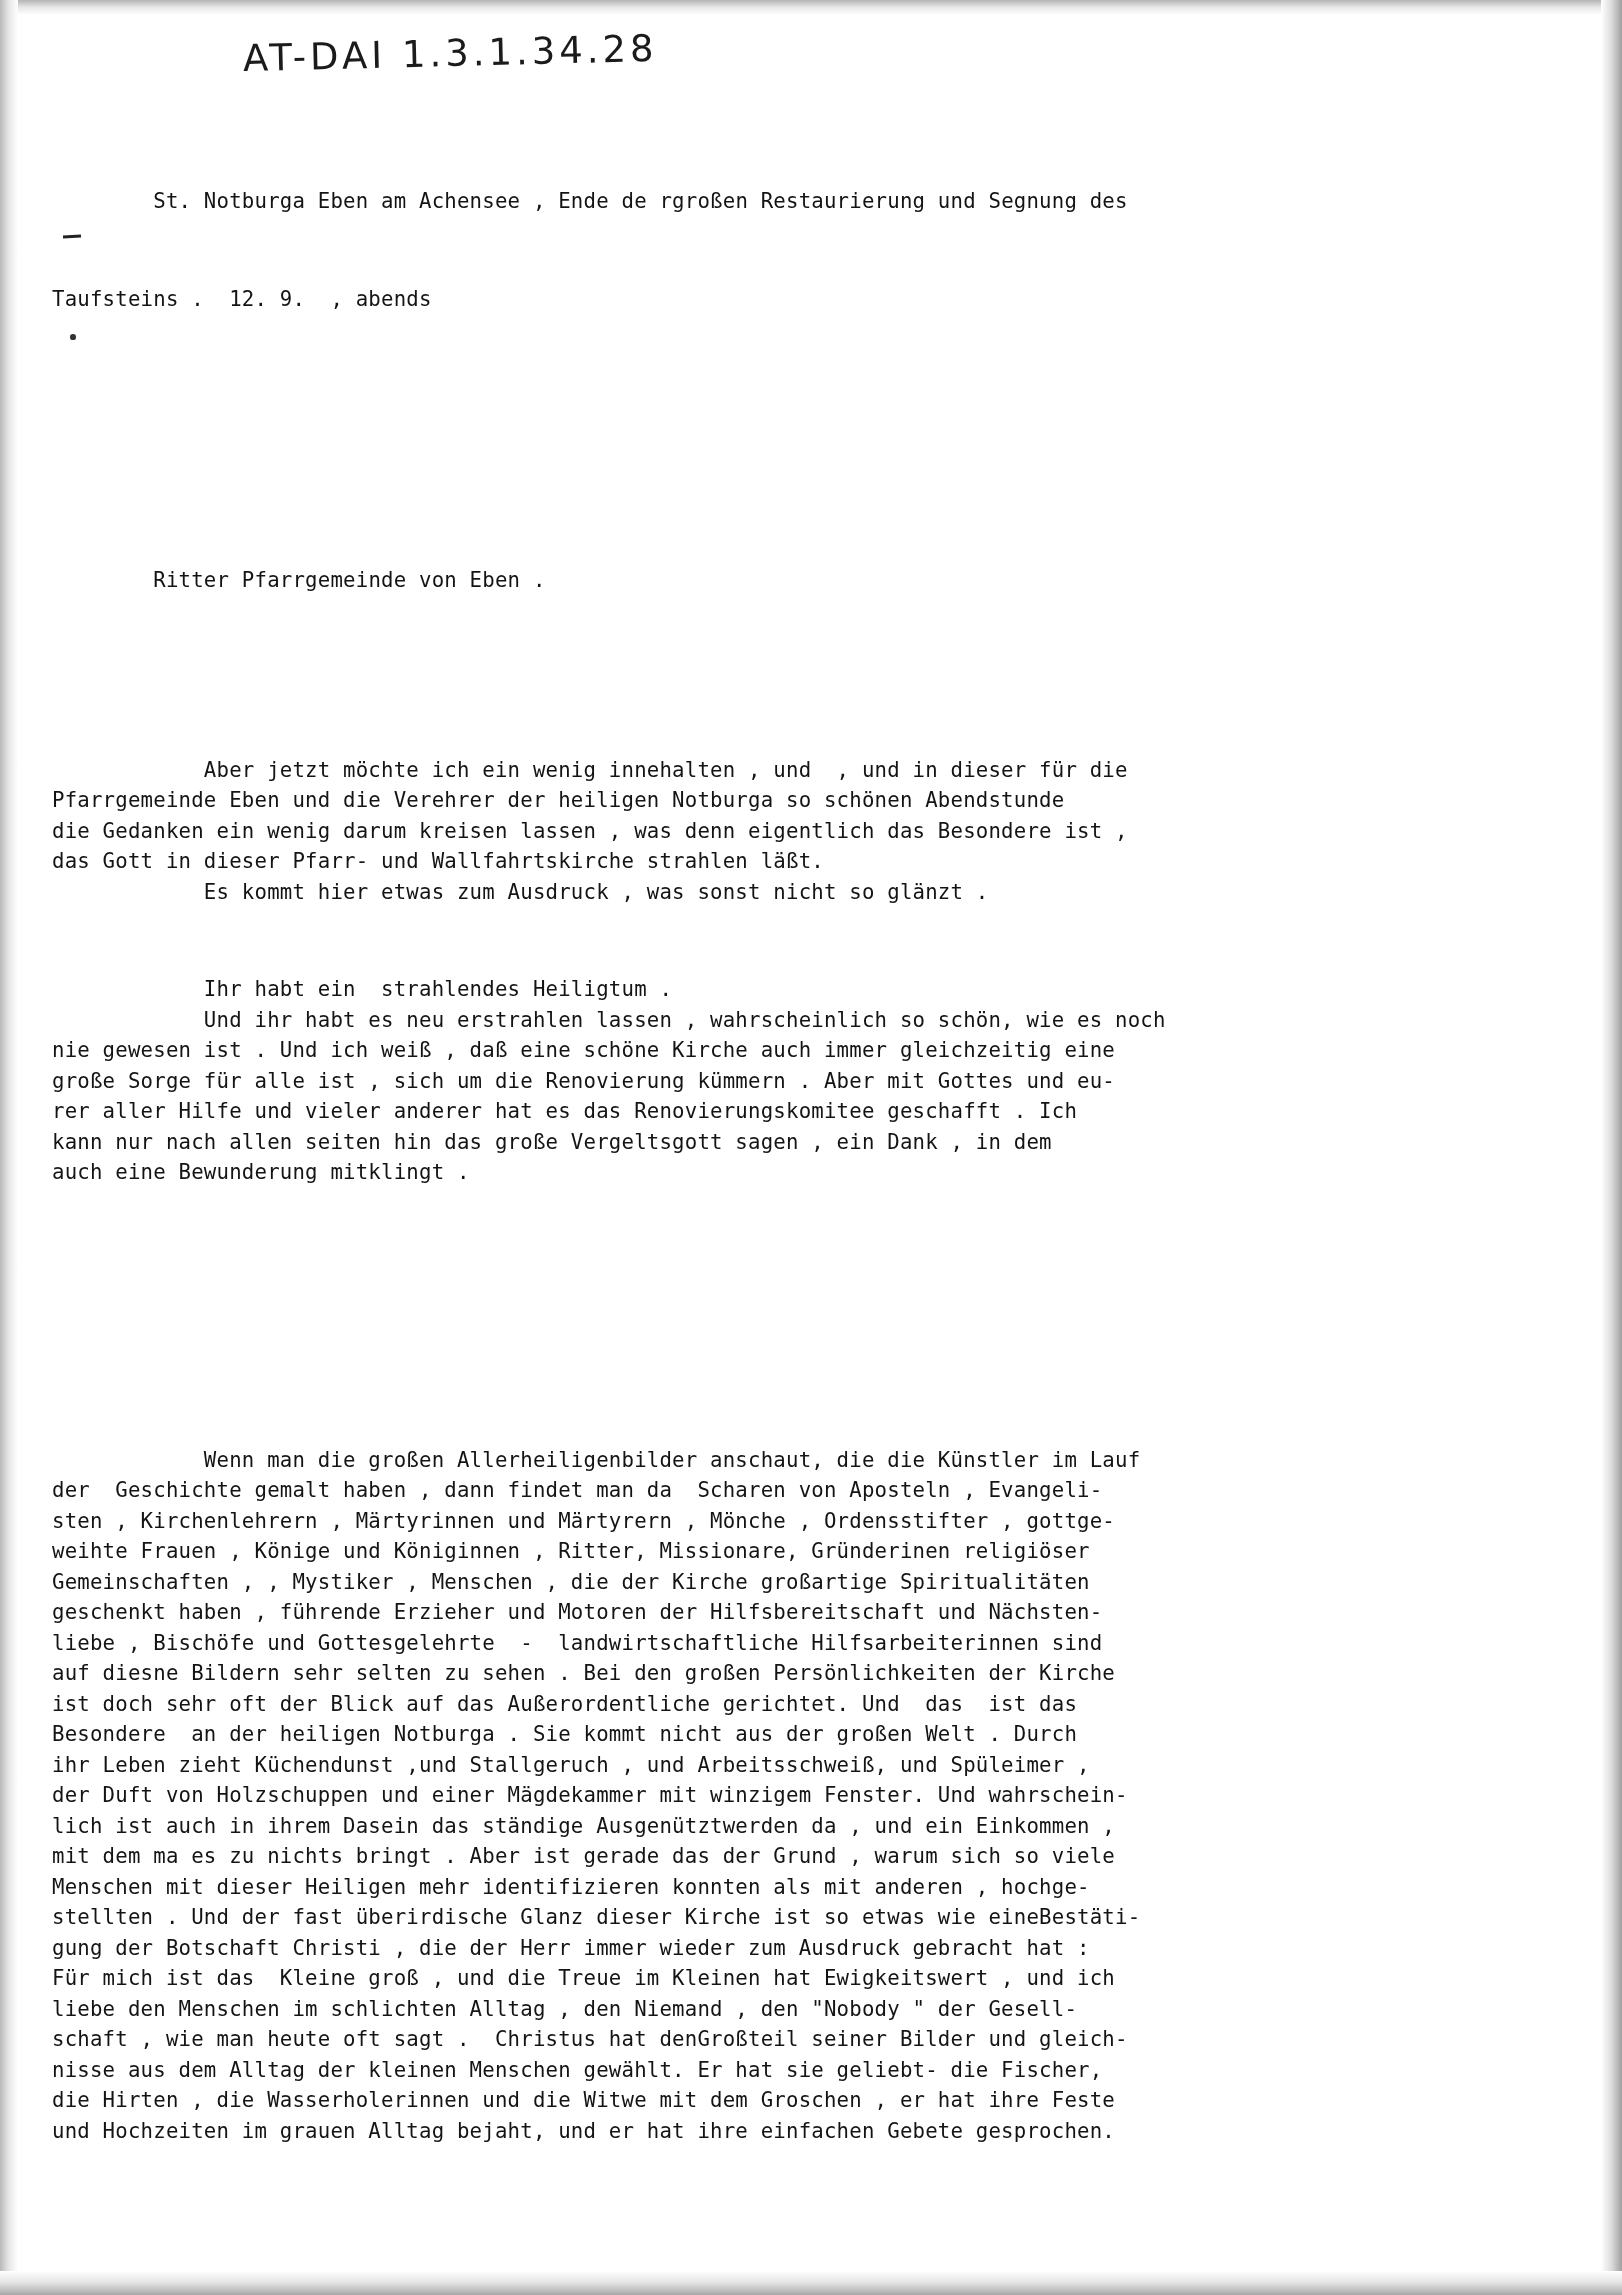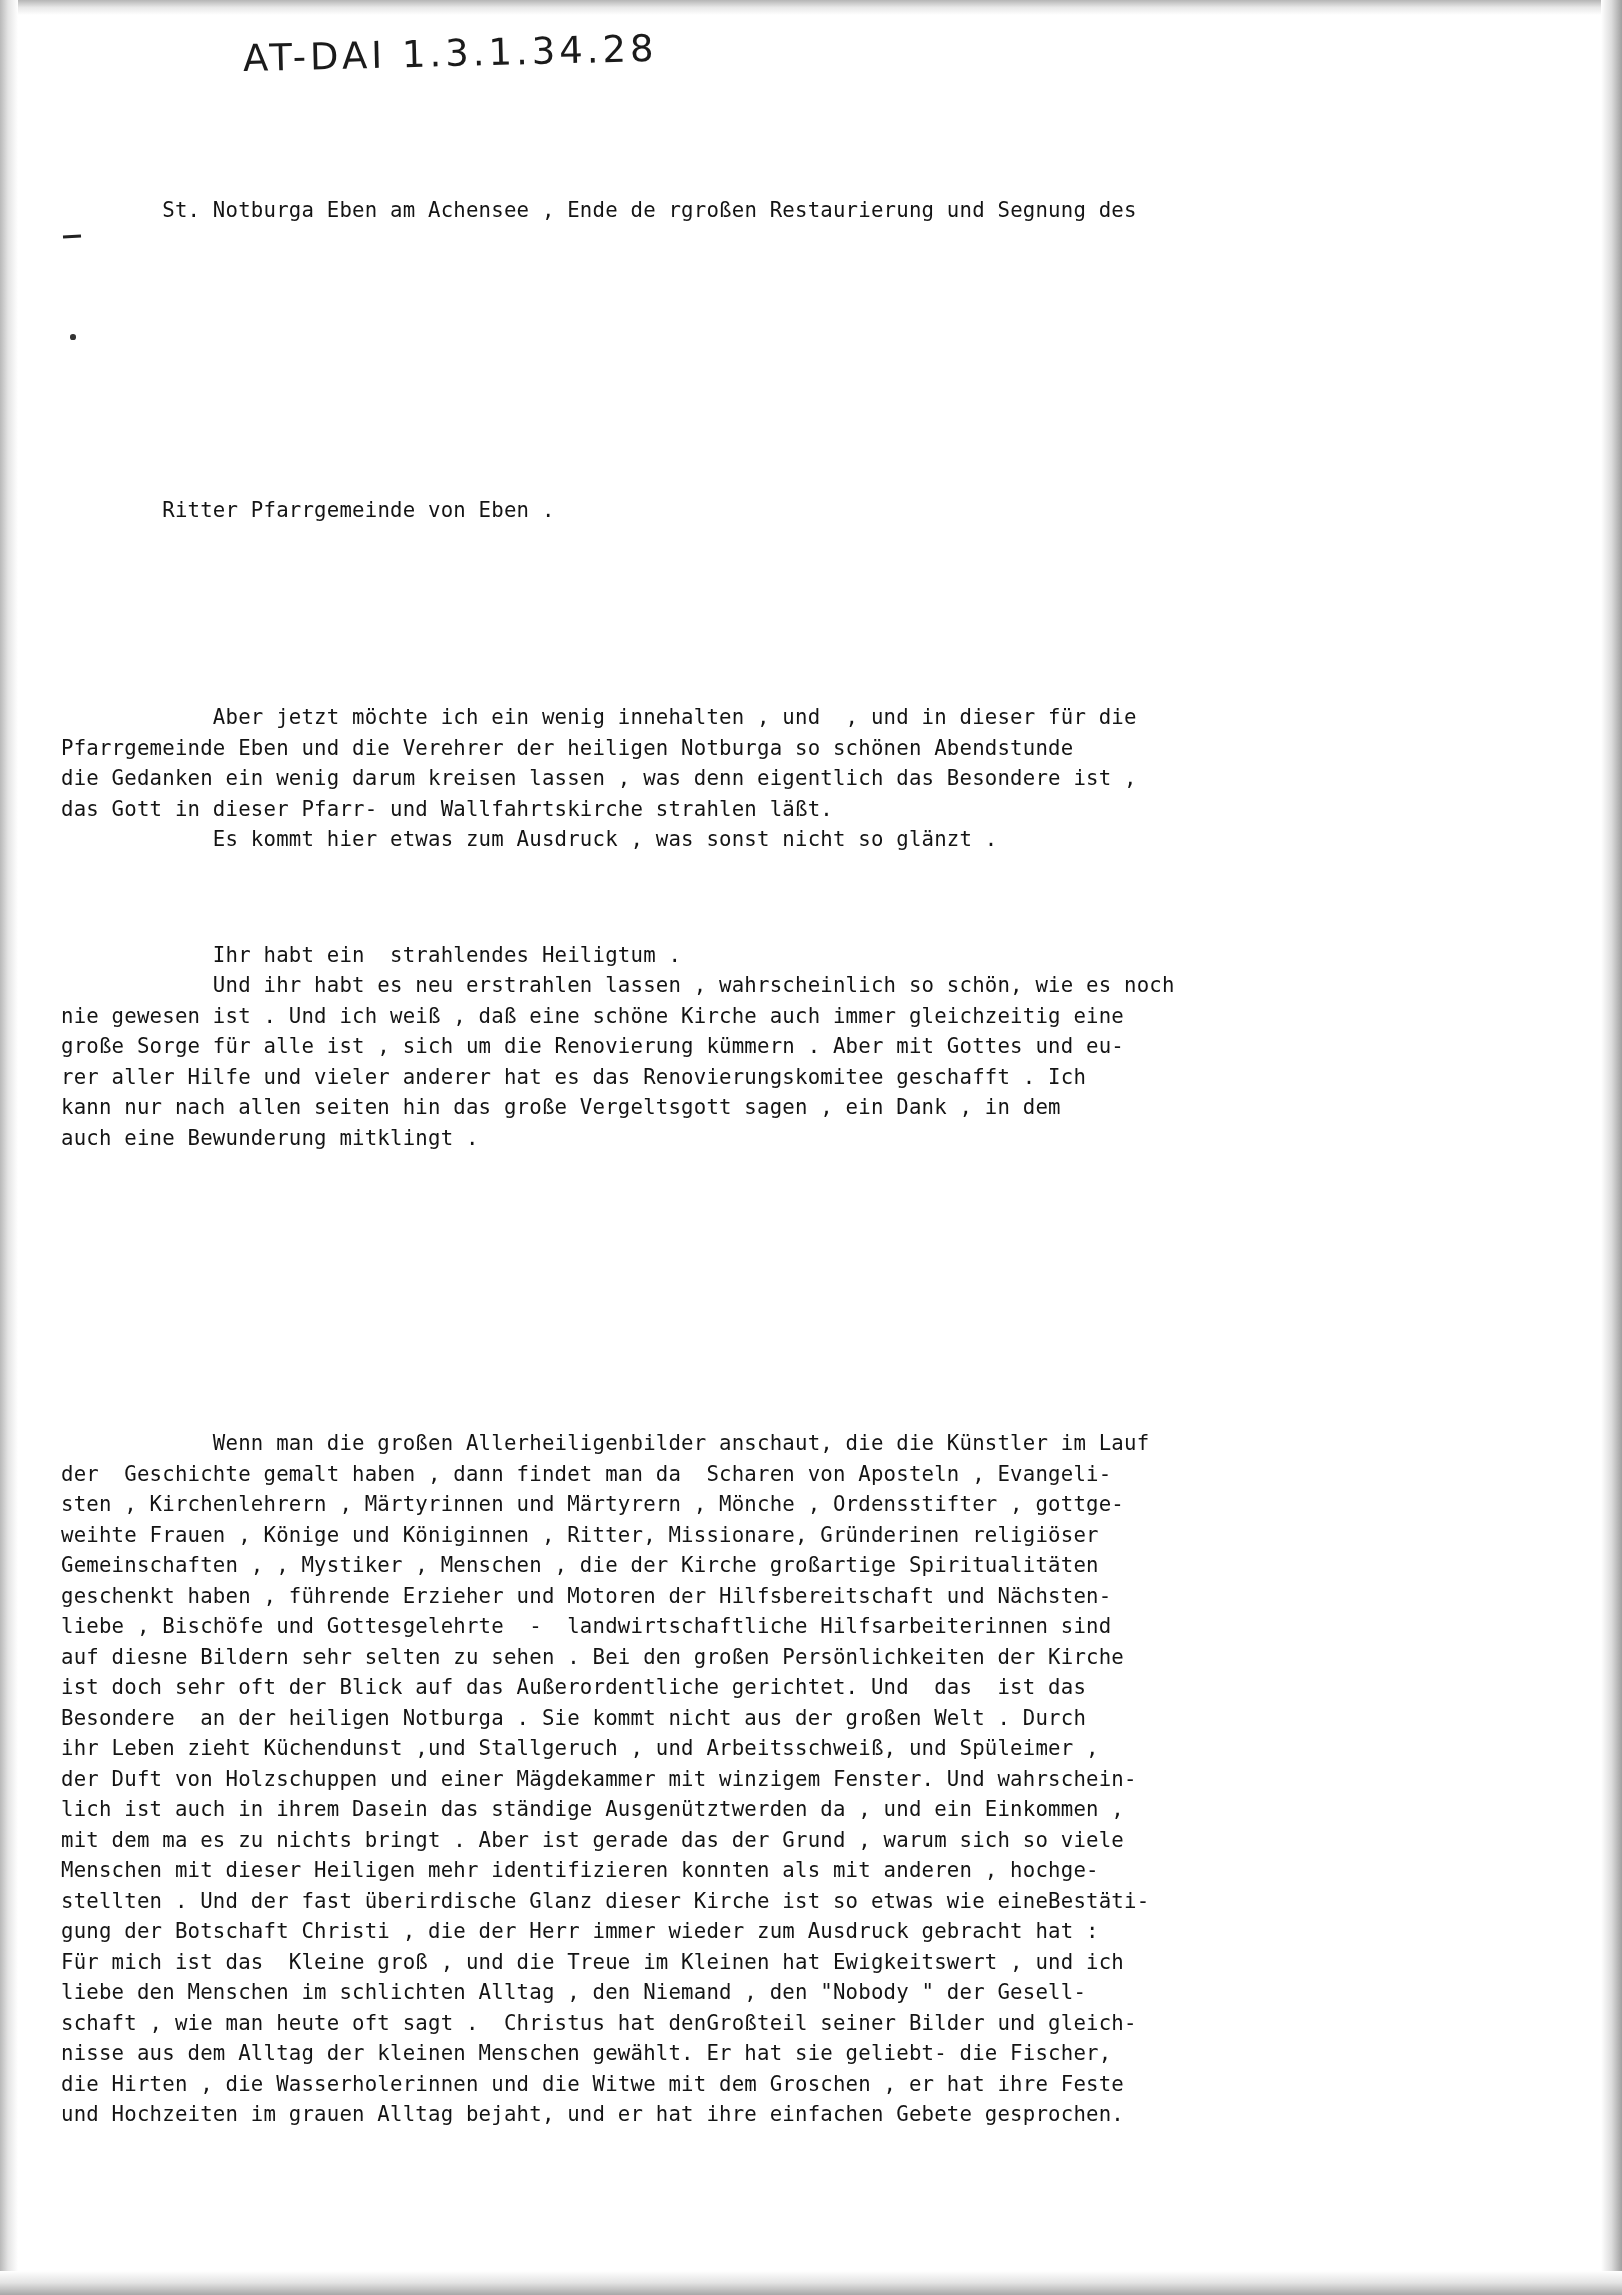--- a/index.html
+++ b/index.html
@@ -77,21 +77,21 @@
     left: 49px;
     top: 122px;
     width: 1557px;
     font-family: "DejaVu Sans Mono", monospace;
     font-size: 20.7px;
     line-height: 30.5px;
     color: #141414;
     letter-spacing: 0.2px;
     white-space: pre-wrap;
   }
-  .blk { margin: 12px; white-space: pre-wrap; }
+  .blk { margin: 3px; white-space: pre-wrap; }
   .sp-med { height: 31px; }
   .sp-lg { height: 37px; }
   .title-line {
     letter-spacing: 0.2px;
   }
 </style>
 </head>
 <body>
 
 <div class="page">
@@ -101,20 +101,21 @@
   <div class="scan-edge-right"></div>
   <div class="scan-edge-bottom"></div>
 
   <div class="handwriting">AT-DAI 1.3.1.34.28</div>
 
   <div class="pen-mark-1"></div>
   <div class="pen-mark-2"></div>
 
   <div class="typed">
     <p class="blk">        St. Notburga Eben am Achensee , Ende de rgroßen Restaurierung und Segnung des</p>
+    <p class="blk">Taufsteins .  12. 9.  , abends</p>
     <div class="sp-med"></div>
     <div class="sp-med"></div>
     <p class="blk">        Ritter Pfarrgemeinde von Eben .</p>
     <div class="sp-med"></div>
     <p class="blk">            Aber jetzt möchte ich ein wenig innehalten , und  , und in dieser für die
 Pfarrgemeinde Eben und die Verehrer der heiligen Notburga so schönen Abendstunde
 die Gedanken ein wenig darum kreisen lassen , was denn eigentlich das Besondere ist ,
 das Gott in dieser Pfarr- und Wallfahrtskirche strahlen läßt.
             Es kommt hier etwas zum Ausdruck , was sonst nicht so glänzt .</p>
     <p class="blk">            Ihr habt ein  strahlendes Heiligtum .

